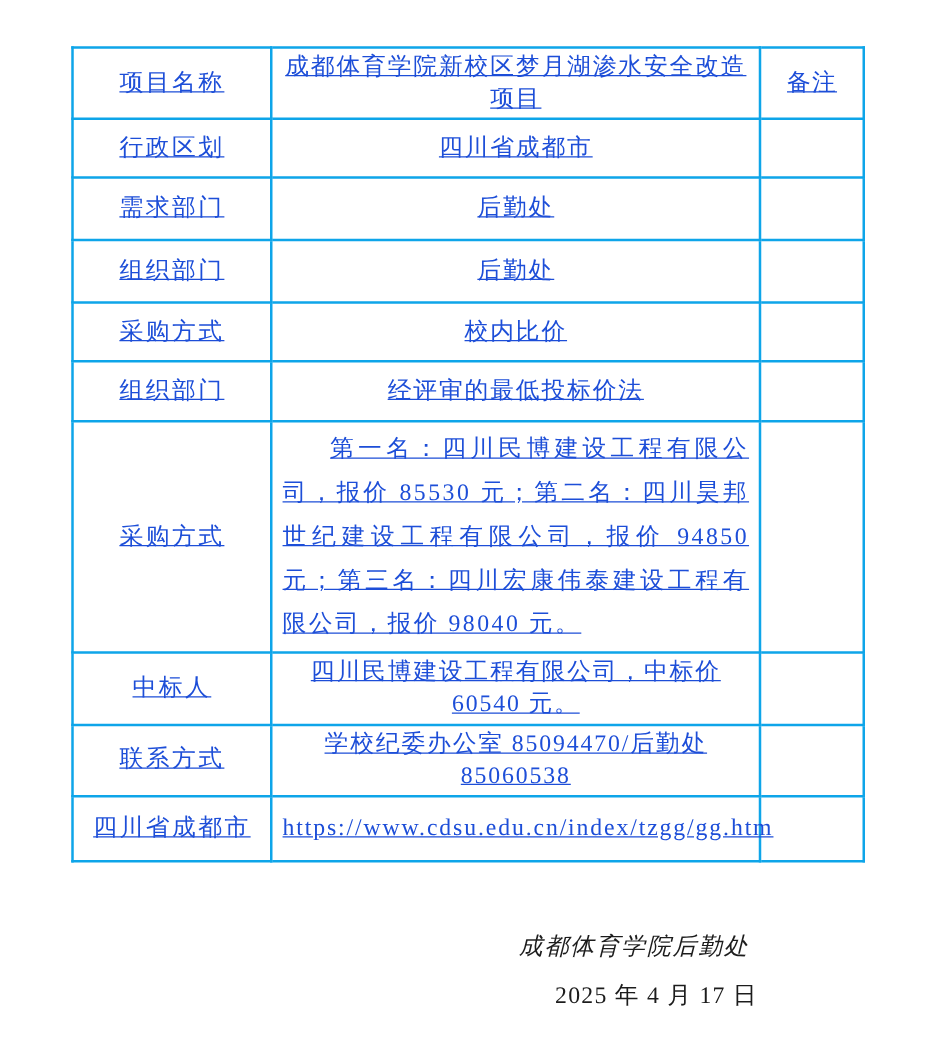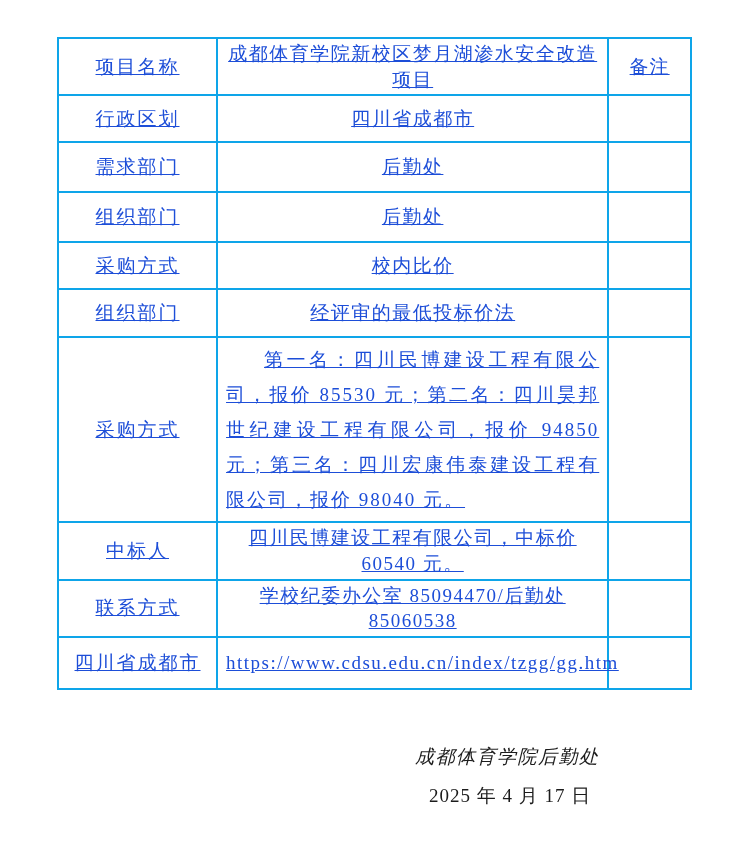--- a/index.html
+++ b/index.html
@@ -66,21 +66,21 @@
   .footer-line-org {
     position: absolute;
     left: 415px;
     top: 0;
     letter-spacing: 1.5px;
     white-space: nowrap;
     font-style: italic;
   }
   .footer-line-date {
     position: absolute;
-    left: 429px;
+    left: 444px;
     top: 39px;
     letter-spacing: 1px;
     white-space: nowrap;
     text-align: center;
   }
 </style>
 </head>
 <body>
 
 <div class="page">

